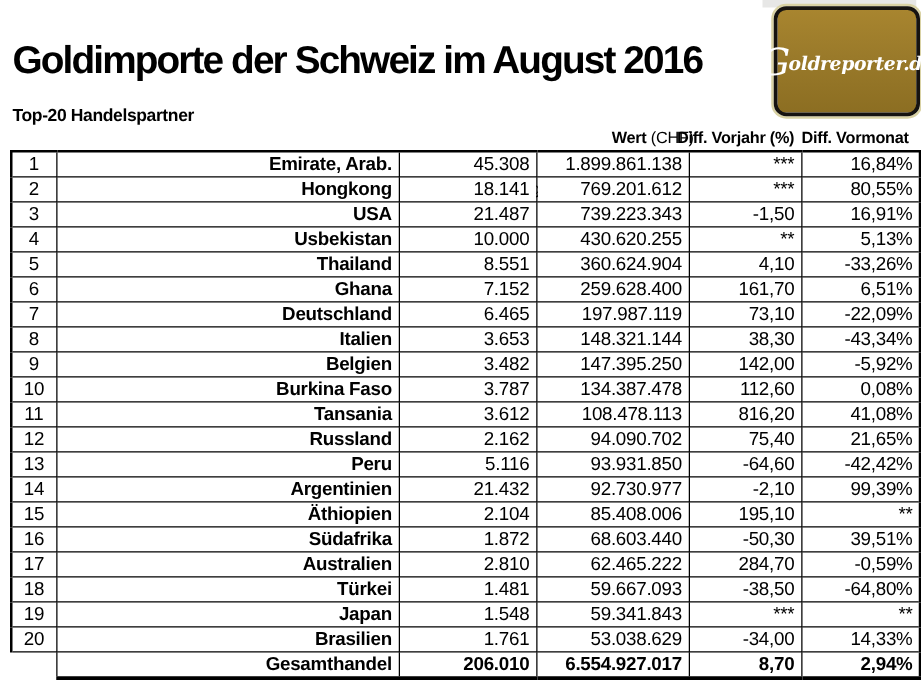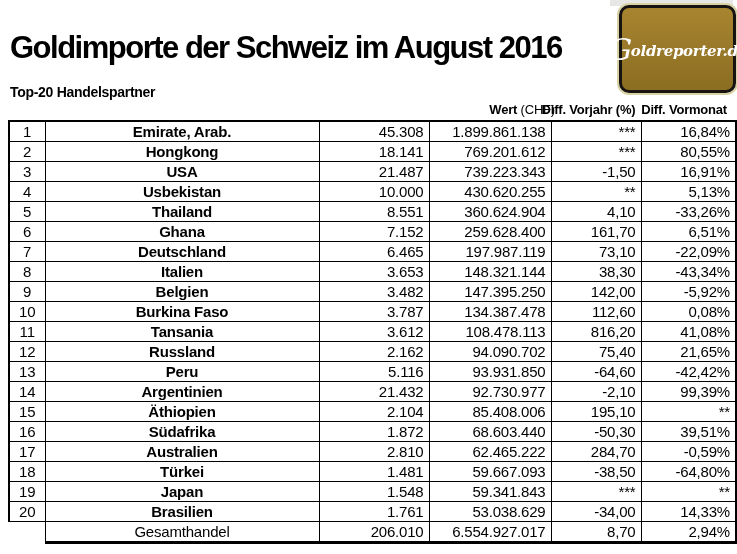--- a/index.html
+++ b/index.html
@@ -63,26 +63,26 @@
   }
   table.data td {
     border: 1px solid #000;
     height: 19px; line-height: 19px;
     font-size: 15px;
     padding: 0 5px;
     white-space: nowrap; overflow: hidden;
     background: #fff;
   }
   td.c-rank    { text-align: center; padding: 0 2px; }
-  td.c-country { text-align: center; font-weight: bold; letter-spacing: -0.2px; }
+  td.c-country { text-align: right; font-weight: bold; letter-spacing: -0.2px; }
   td.c-num     { text-align: right; letter-spacing: -0.2px; }
   tr td:first-child      { border-left-width: 2px; }
   tr td:last-child       { border-right-width: 2px; }
   tr:first-child td      { border-top-width: 2px; }
-  tr.total-row td        { font-weight: normal; border-bottom-width: 3px; margin-left: 35px; }
+  tr.total-row td        { font-weight: bold; border-bottom-width: 3px; margin-left: 35px; }
   tr.total-row td.c-rank {
     border-left: none; border-bottom: none; border-top: none;
     background: transparent;
   }
 </style>
 </head>
 <body>
 
 <div class="edge-strip"></div>
 

